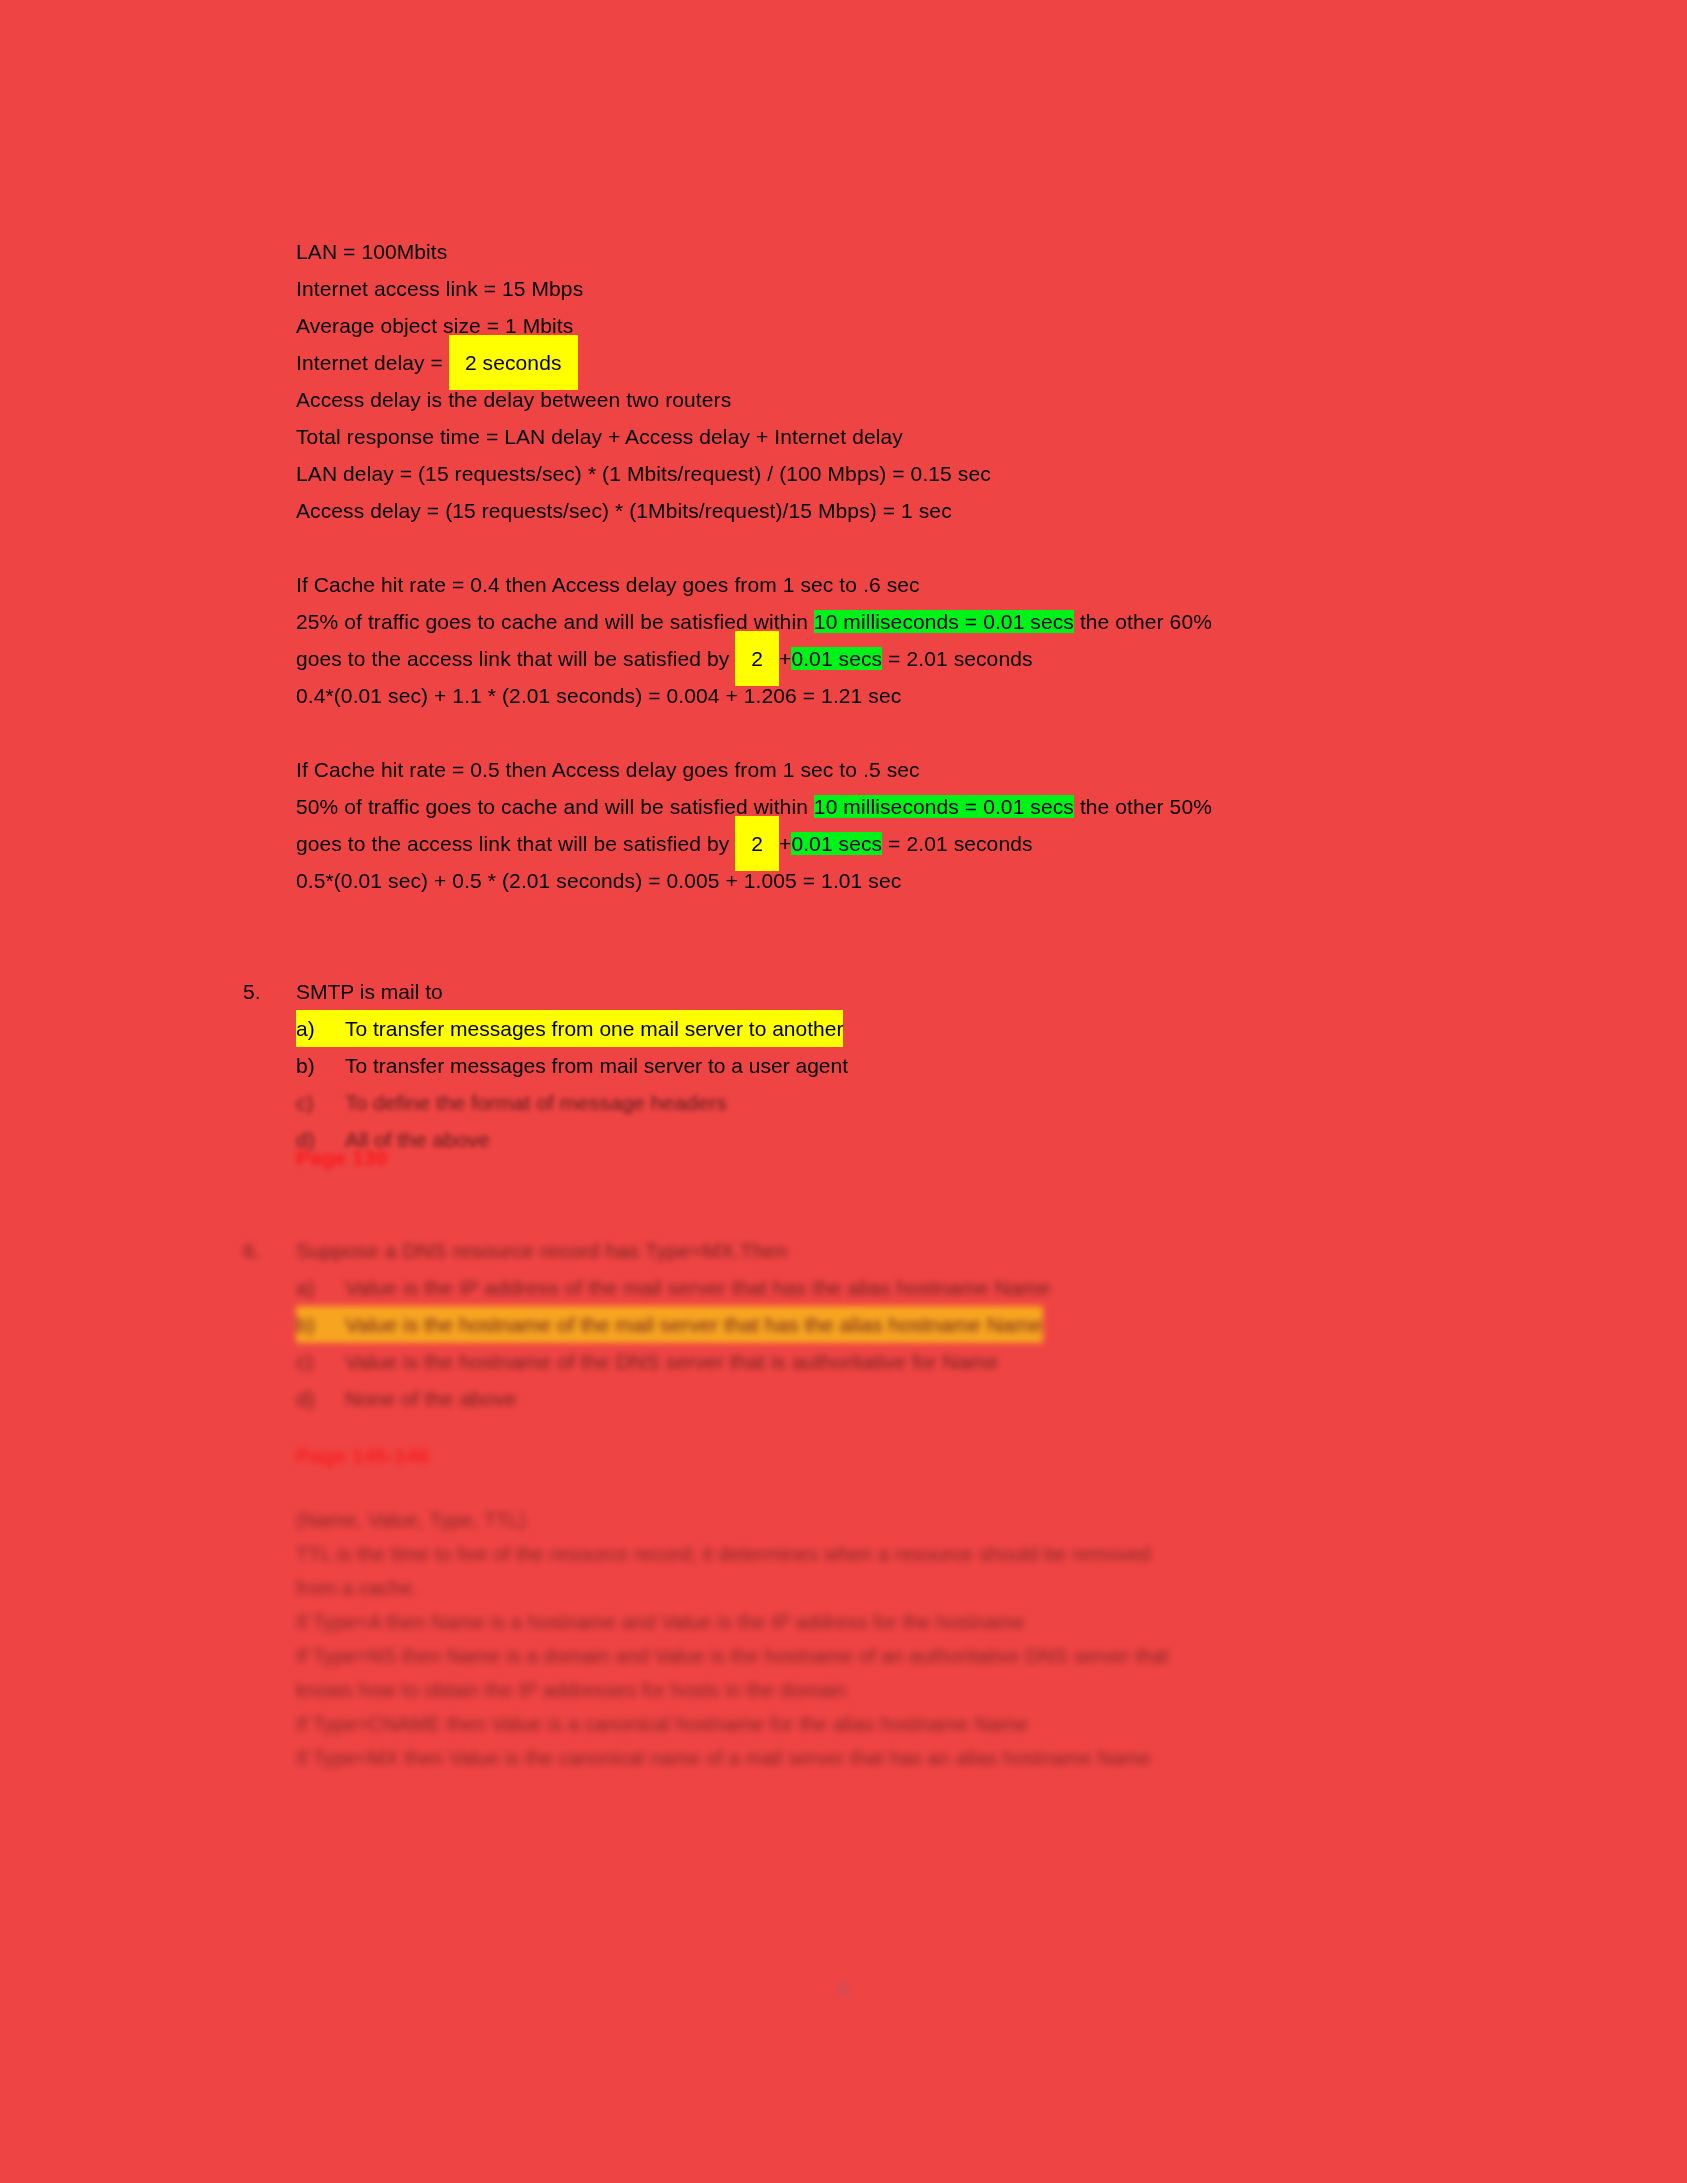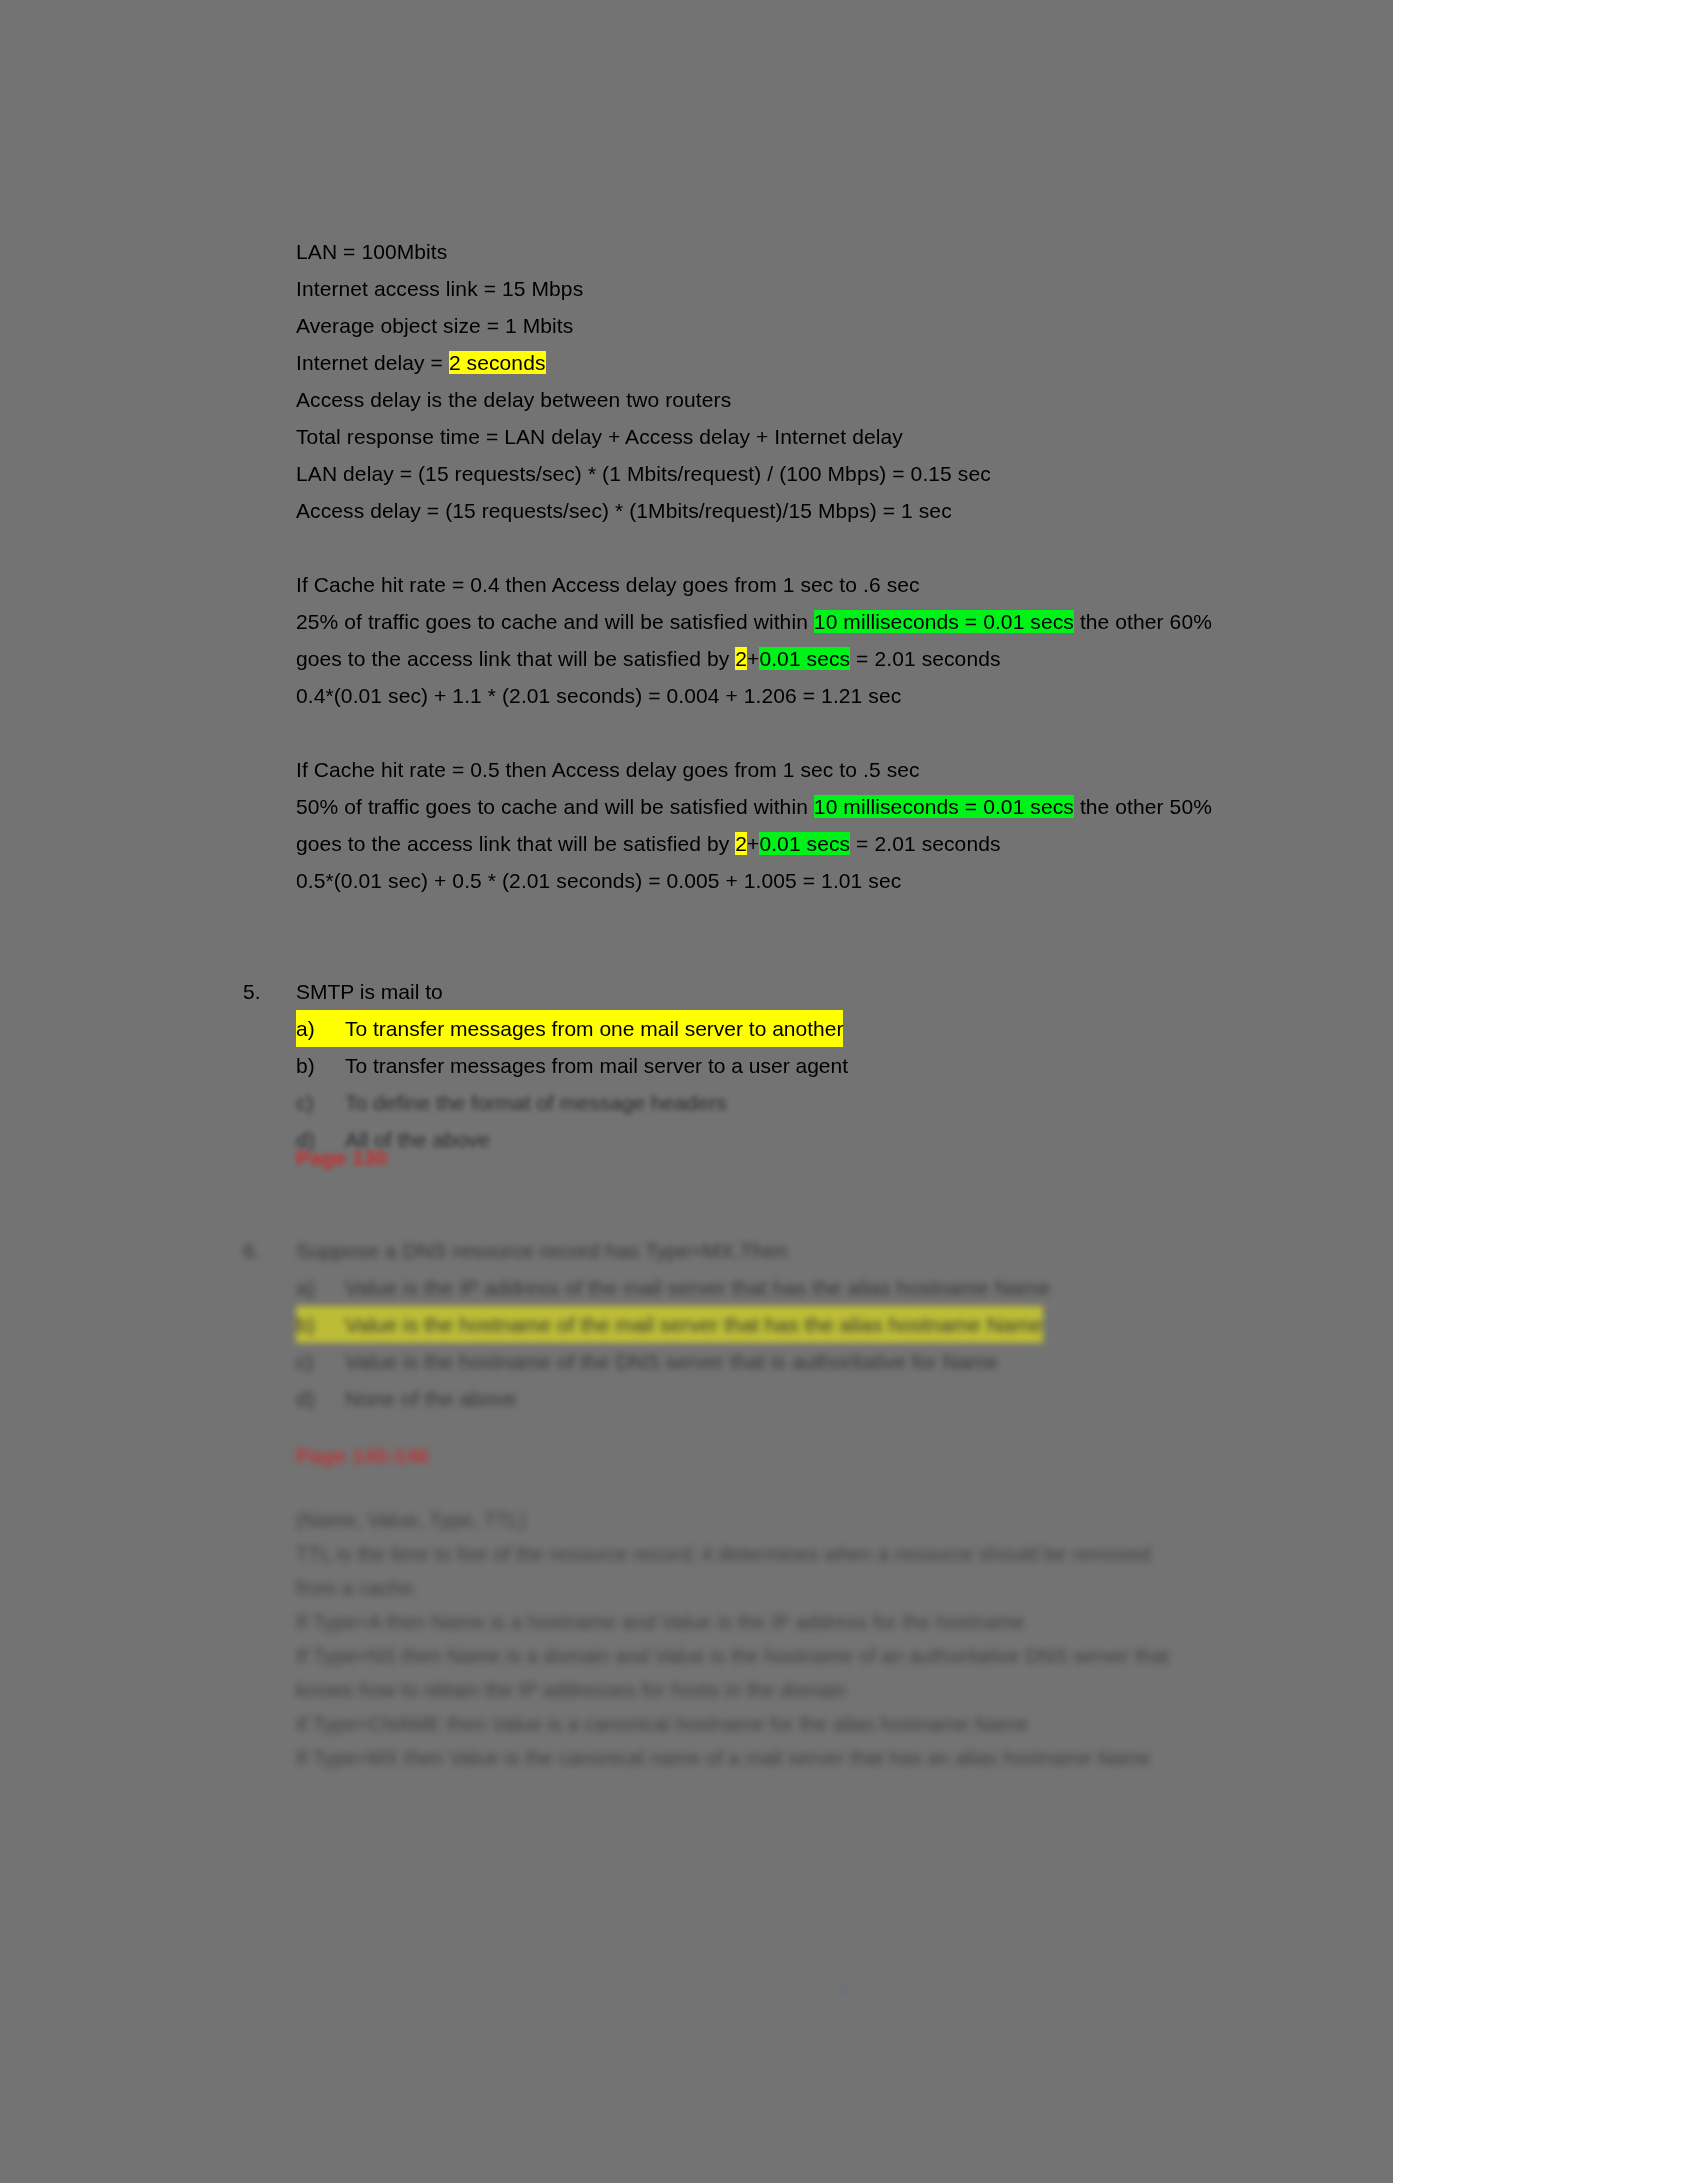--- a/index.html
+++ b/index.html
@@ -13,23 +13,23 @@
     font-family: "Liberation Sans", sans-serif;
     color: #000000;
     position: relative;
     overflow: hidden;
   }
 
   .page {
     position: absolute;
     left: 0;
     top: 0;
-    width: 1393px;
+    width: 1687px;
     height: 2183px;
-    background: #737373;
+    background: #ef4444;
   }
 
   
   .body-block {
     position: absolute;
     left: 296px;
     top: 233px;
     width: 1138px;
   }
 
@@ -40,21 +40,21 @@
     letter-spacing: 0.1px;
   }
 
   .spacer {
     height: 37px;
   }
 
   mark.y {
     background: #ffff00;
     color: #000000;
-    padding: 0;
+    padding: 16px;
   }
   mark.g {
     background: #00f318;
     color: #000000;
     padding: 0;
   }
 
   
   .qlist {
     position: absolute;

